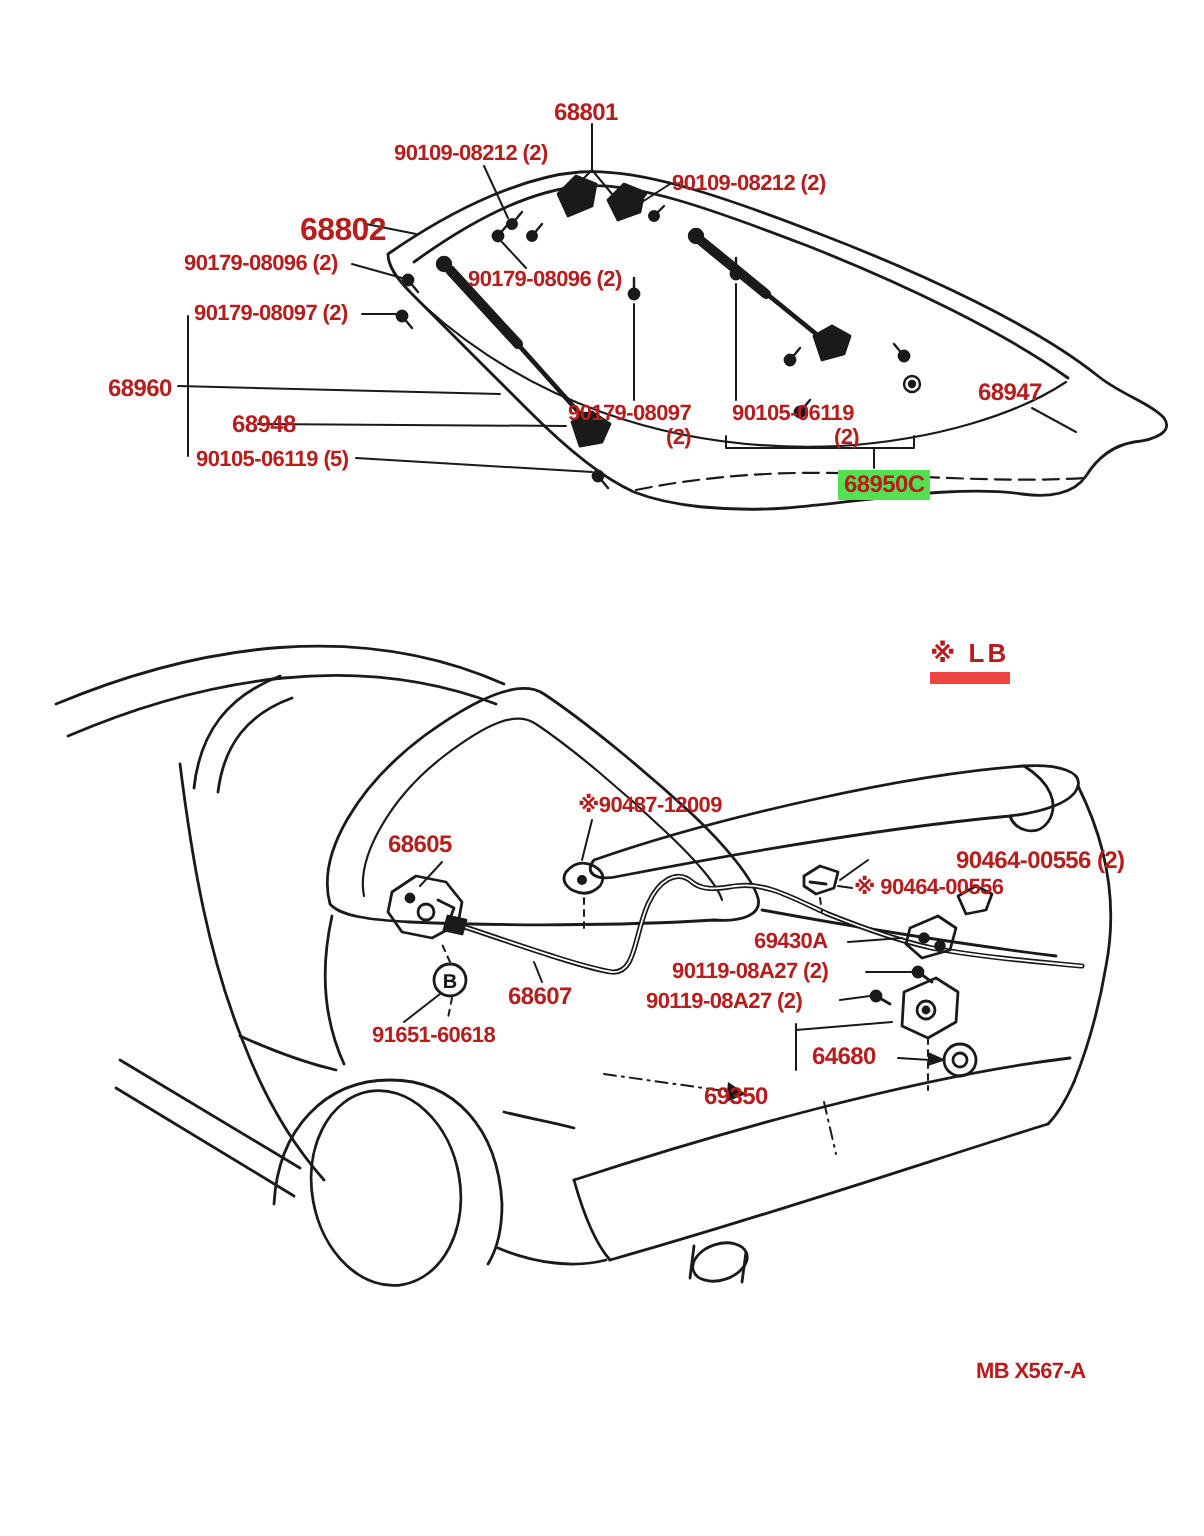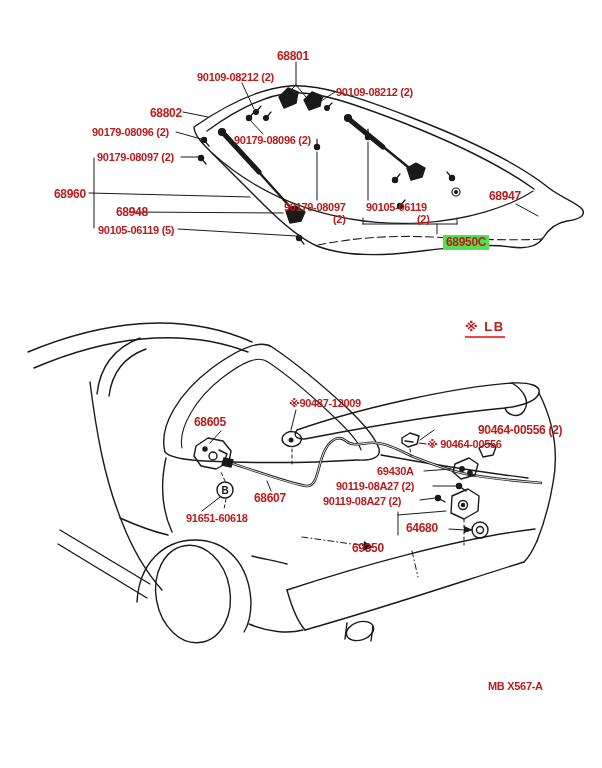--- a/index.html
+++ b/index.html
@@ -3,22 +3,22 @@
 <meta charset="utf-8">
 <style>
   html,body{margin:0;padding:0;background:#fff;}
   .screen{position:relative;width:602px;height:768px;background:#ffffff;overflow:hidden;
           font-family:"Liberation Sans","DejaVu Sans",sans-serif;}
   svg{position:absolute;left:0;top:0;width:602px;height:768px;}
   svg text{font-family:"Liberation Sans","DejaVu Sans",sans-serif;font-size:10px;font-weight:bold;
            text-anchor:middle;fill:#141414;stroke:none;}
   #labels .lbl{position:absolute;font-weight:700;color:#b91c1c;letter-spacing:-0.3px;
                white-space:nowrap;line-height:1.1;}
-  #labels .lbl.hl{background:#54e052;padding:1px 3px;margin-left:24px;}
-  #labels .lbl.ul{border-bottom:2px solid #ef4444;padding-bottom:2px;letter-spacing:1.5px;}
+  #labels .lbl.hl{background:#54e052;padding:1px 3px;}
+  #labels .lbl.ul{border-bottom:6px solid #ef4444;padding-bottom:2px;letter-spacing:1.5px;}
 </style>
 </head>
 <body>
 
 <div class="screen">
 
   <svg viewBox="0 0 602 768">
 
     <g stroke="#1a1a1a" fill="none" stroke-width="1.4" stroke-linecap="round" stroke-linejoin="round">
 
@@ -213,21 +213,21 @@
         <path d="M398,512 L398,535 M398,515 L446,511 M449,529 L465,530"></path>
       </g>
       <polygon points="464,526 473,530 464,533" fill="#1a1a1a" stroke="none"></polygon>
     </g>
   </svg>
 
   <div id="labels">
       <div class="lbl" style="left: 277px; top: 50px; font-size: 12px;">68801</div>
       <div class="lbl" style="left: 197px; top: 71px; font-size: 11px;">90109-08212 (2)</div>
       <div class="lbl" style="left: 336px; top: 86px; font-size: 11px;">90109-08212 (2)</div>
-      <div class="lbl" style="left: 150px; top: 107px; font-size: 12px;">68802</div>
+      <div class="lbl" style="left: 150px; top: 107px; font-size: 16px;">68802</div>
       <div class="lbl" style="left: 92px; top: 126px; font-size: 11px;">90179-08096 (2)</div>
       <div class="lbl" style="left: 234px; top: 134px; font-size: 11px;">90179-08096 (2)</div>
       <div class="lbl" style="left: 97px; top: 151px; font-size: 11px;">90179-08097 (2)</div>
       <div class="lbl" style="left: 54px; top: 188px; font-size: 12px;">68960</div>
       <div class="lbl" style="left: 100px; top: 206px; font-size: 12px; margin-left: 16px;">68948</div>
       <div class="lbl" style="left: 98px; top: 224px; font-size: 11px;">90105-06119 (5)</div>
       <div class="lbl" style="left: 284px; top: 201px; font-size: 11px;">90179-08097</div>
       <div class="lbl" style="left: 333px; top: 213px; font-size: 11px;">(2)</div>
       <div class="lbl" style="left: 366px; top: 201px; font-size: 11px;">90105-06119</div>
       <div class="lbl" style="left: 417px; top: 213px; font-size: 11px;">(2)</div>

